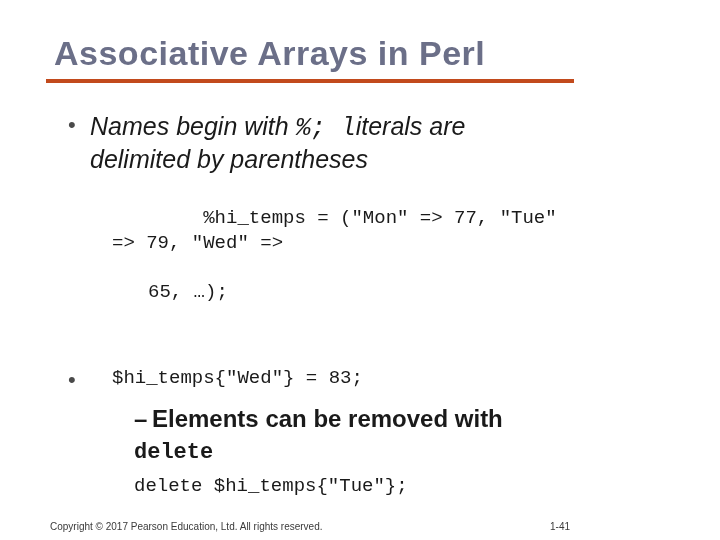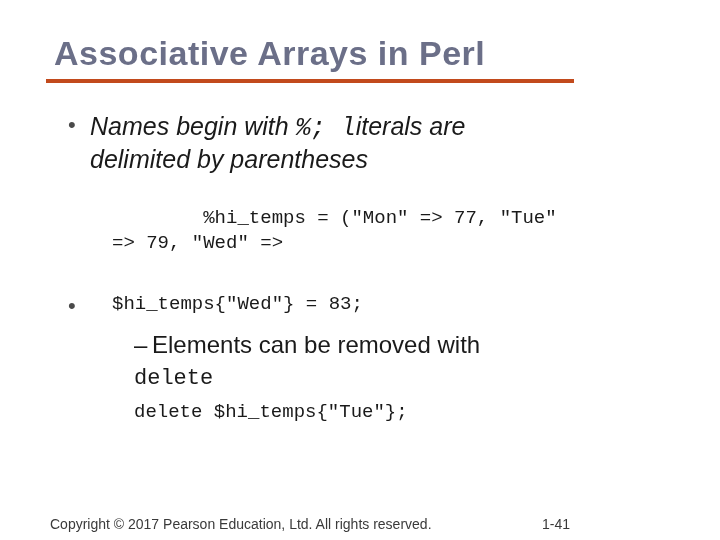--- a/index.html
+++ b/index.html
@@ -72,35 +72,36 @@
   .code-line .indent {
     padding-left: 36px;
     display: block;
   }
   .sub {
     margin: 4px 0 6px 44px;
   }
   .sub-dash {
     font-size: 24px;
     line-height: 1.3;
+    font-weight: bold;
   }
   .sub-dash .dash {
     display: inline-block;
     width: 18px;
   }
   .mono-word {
     font-family: "Courier New", monospace;
     font-size: 22px;
   }
   .footer {
     position: absolute;
     bottom: 18px;
     left: 50px;
     right: 50px;
-    font-size: 14px;
+    font-size: 10px;
     color: #3a3a3a;
   }
   .footer .pg {
     position: absolute;
     right: 0;
     bottom: 0;
     text-align: center;
   }
 </style>
 </head>
@@ -112,20 +113,21 @@
   <div class="rule"></div>
 
   <ul class="main">
 
     <li>
       <span class="bullet-text">
         <span>Names begin with </span><span class="code-inline">%; l</span><span>iterals are delimited by parentheses</span>
       </span>
       <div class="code-line">
         <span>%hi_temps = ("Mon" =&gt; 77, "Tue" =&gt; 79, "Wed" =&gt;</span>
+        <span class="indent">65, …);</span>
       </div>
     </li>
 
     <li>
       <div class="code-line">$hi_temps{"Wed"} = 83;</div>
 
       <div class="sub">
         <span class="sub-dash">
           <span class="dash">–</span><span>Elements can be removed with </span><span class="mono-word">delete</span>
         </span>

